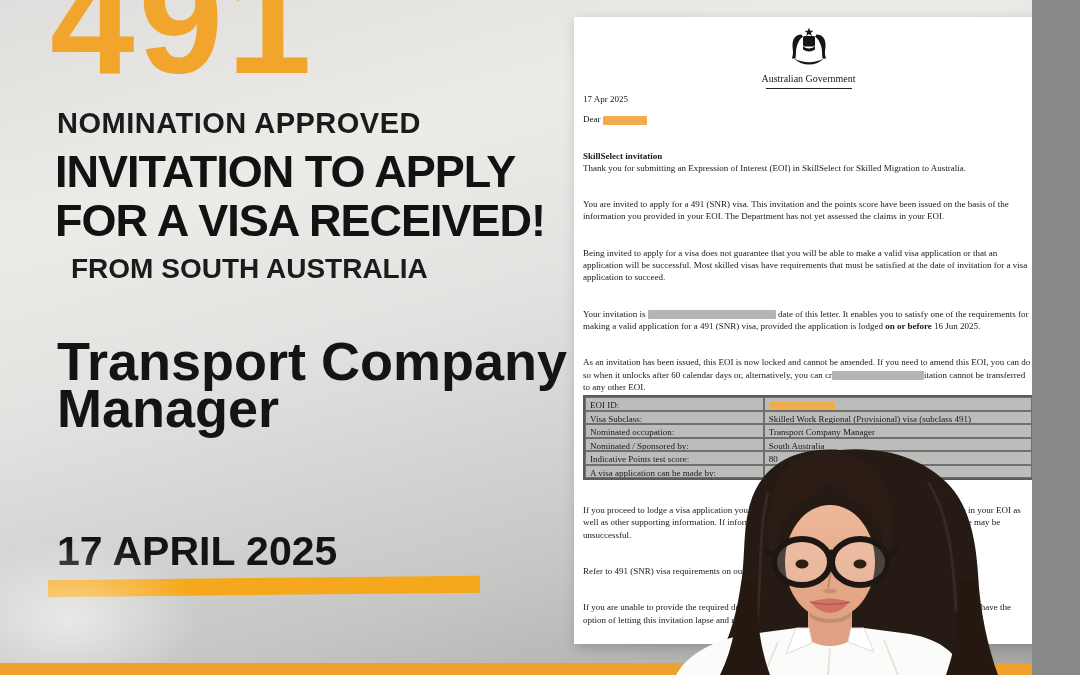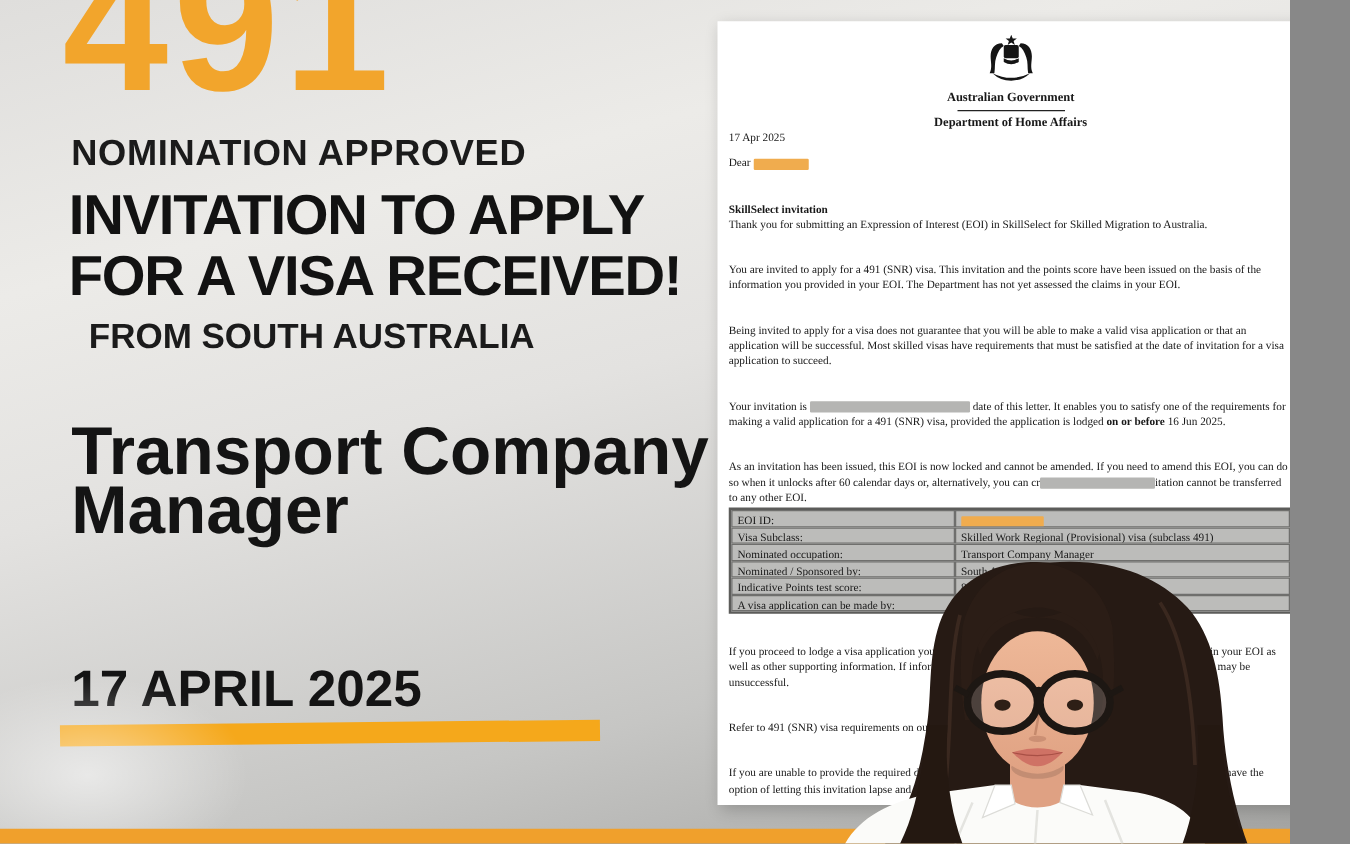--- a/index.html
+++ b/index.html
@@ -17,21 +17,21 @@
   .fromline{position:absolute;left:71px;top:253px;font-size:28px;font-weight:bold;color:#1b1b1b;}
   .occupation{position:absolute;left:57px;top:338px;font-size:54px;line-height:47px;font-weight:bold;color:#141414;}
   .postdate{position:absolute;left:57px;top:528px;font-size:41px;font-weight:bold;color:#141414;}
   .underbar{position:absolute;left:48px;top:578px;width:432px;height:17px;background:#F5A81B;transform:rotate(-.6deg);}
   .bottombar{position:absolute;left:0;top:663px;width:1080px;height:12px;background:#F0A02C;z-index:4;}
   
   .page{position:absolute;left:574px;top:17px;width:469px;height:627px;background:#ffffff;
     box-shadow:2px 4px 12px rgba(0,0,0,.20);box-sizing:border-box;padding:0 9px;overflow:hidden;z-index:2;
     font-family:"Liberation Serif",serif;font-size:9px;line-height:12.3px;color:#181818;}
   .crest{display:block;margin:10px auto 0;width:46px;height:42px;}
-  .gov,.dept{text-align:center;font-weight:bold;font-size:10px;line-height:11px;}
+  .gov,.dept{text-align:center;font-weight:normal;font-size:10px;line-height:11px;}
   .gov{margin-top:4px;}
   .divider{width:86px;border-top:1px solid #222;margin:4px auto;}
   .ldate{}
   .dear{margin-top:8px;}
   .para{margin-top:24px;}
   .bold{font-weight:bold;}
   .redact{display:inline-block;height:9px;vertical-align:middle;border-radius:1px;}
   .redact.orange{background:#F0AC4E;}
   .redact.gray{background:#b5b5b3;}
   .gap{display:inline-block;height:1px;}
@@ -72,21 +72,20 @@
         <polygon points="30,1 31.6,5 36,5 32.5,7.6 33.8,12 30,9.4 26.2,12 27.5,7.6 24,5 28.4,5"></polygon>
         <rect x="22" y="12" width="16" height="14" rx="2"></rect>
         <path d="M22,26 Q30,31 38,26 L38,30 Q30,35 22,30 Z"></path>
         <path d="M20,10 C12,10 8,16 8,24 C8,30 10,36 7,42 L12,42 C13,36 12,30 14,25 C16,19 18,15 22,13 Z"></path>
         <path d="M40,10 C48,10 52,16 52,24 C52,30 50,36 53,42 L48,42 C47,36 48,30 46,25 C44,19 42,15 38,13 Z"></path>
         <path d="M10,42 Q30,52 50,42 Q42,50 30,50 Q18,50 10,42 Z"></path>
       </g>
     </svg>
     <div class="gov">Australian Government</div>
     <div class="divider"></div>
-    <div class="dept">Department of Home Affairs</div>
 
     <div class="ldate">17 Apr 2025</div>
     <div class="dear">
       <span>Dear</span>
       <span class="redact orange" style="width:44px"></span>
     </div>
 
     <div class="para">
       <div class="bold">SkillSelect invitation</div>
       <span>Thank you for submitting an Expression of Interest (EOI) in SkillSelect for Skilled Migration to Australia.</span>

